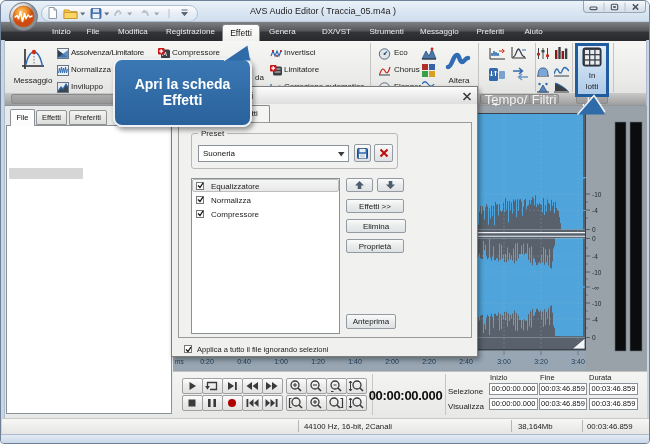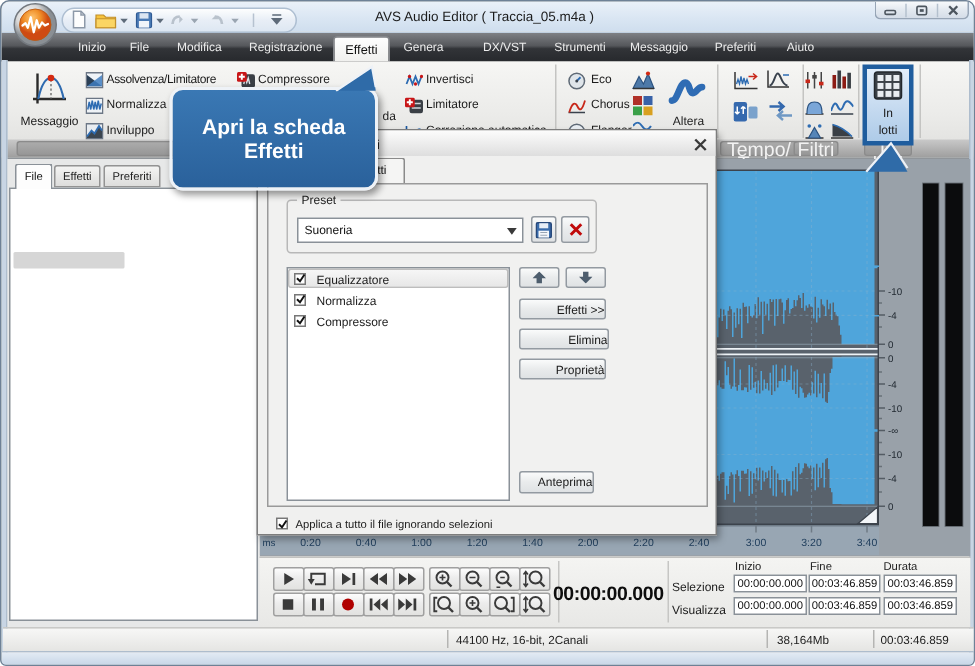--- a/index.html
+++ b/index.html
@@ -1,19 +1,19 @@
 <!DOCTYPE html>
 <html><head><meta charset="utf-8">
 <style>
 *{margin:0;padding:0;box-sizing:border-box}
 body{width:650px;height:444px;font-family:"Liberation Sans",sans-serif;background:#fff;overflow:hidden}
 .ab{position:absolute}
 #win{position:absolute;left:0;top:0;width:650px;height:444px;border:1px solid #6e8196;border-radius:6px 6px 4px 4px;background:#e6e6e4;overflow:hidden}
 .btn{position:absolute;border:1px solid #a0a0a0;border-radius:2px;background:linear-gradient(#fdfdfd,#ececec 45%,#e2e2e0);}
-.dlgbtn{position:absolute;border:1px solid #939aa1;border-radius:2px;background:linear-gradient(#fafbfb,#e9ebec 50%,#dfe2e4);font-size:8px;color:#1a1a1a;text-align:right}
+.dlgbtn{position:absolute;border:1px solid #939aa1;border-radius:2px;background:linear-gradient(#fafbfb,#e9ebec 50%,#dfe2e4);font-size:8px;color:#1a1a1a;text-align:center}
 .fld{position:absolute;background:#fff;border:1px solid #8a9198;font-size:7.5px;color:#111;text-align:center;line-height:10px}
 .chip{position:absolute;top:92.5px;height:10px;background:linear-gradient(#ababab,#979797);border:1px solid #8b8b8b;border-radius:2px;color:#f2f2f2;font-size:13px;text-align:center;line-height:9px}
 .rlbl{position:absolute;font-size:8px;color:#1c1c1c;white-space:nowrap}
 .mi{position:absolute;top:0;height:100%;display:flex;align-items:center;color:#ececec;font-size:8px}
 .co{position:absolute;background:linear-gradient(#3a78b4,#2a619b);border:2px solid #eef2f7;border-radius:9px;box-shadow:2px 3px 5px rgba(0,0,0,.40);color:#fff;font-weight:bold;text-align:center;display:flex;flex-direction:column;justify-content:center;z-index:60}
 </style></head>
 <body>
 <div id="win">
 
 <div class="ab" style="left:0;top:0;width:650px;height:21px;background:linear-gradient(#eaf1f9,#dae6f3 55%,#cfdeee);border-radius:6px 6px 0 0;border-bottom:1px solid #bfcfdf"></div>

